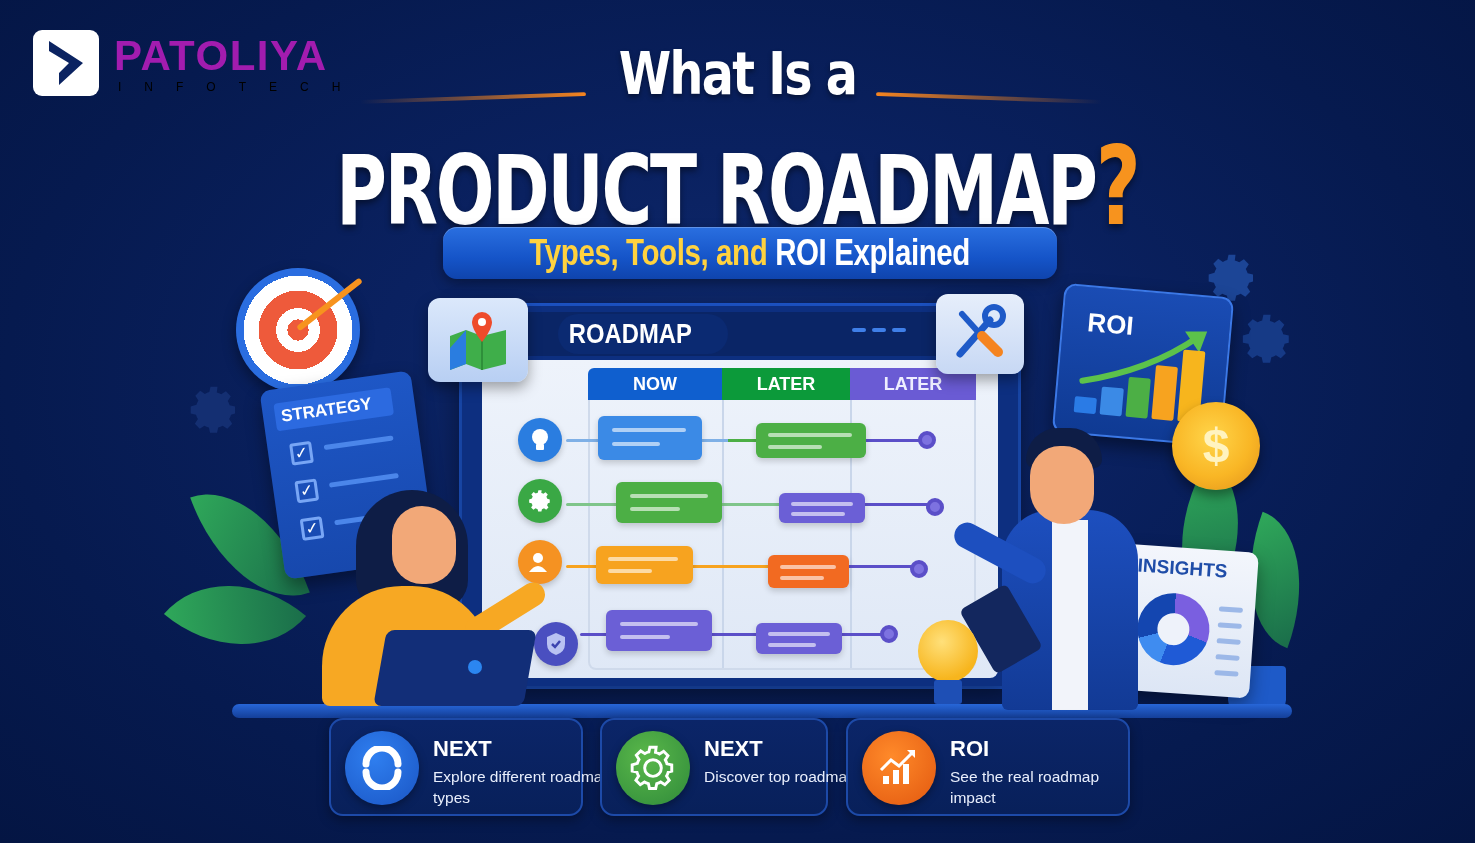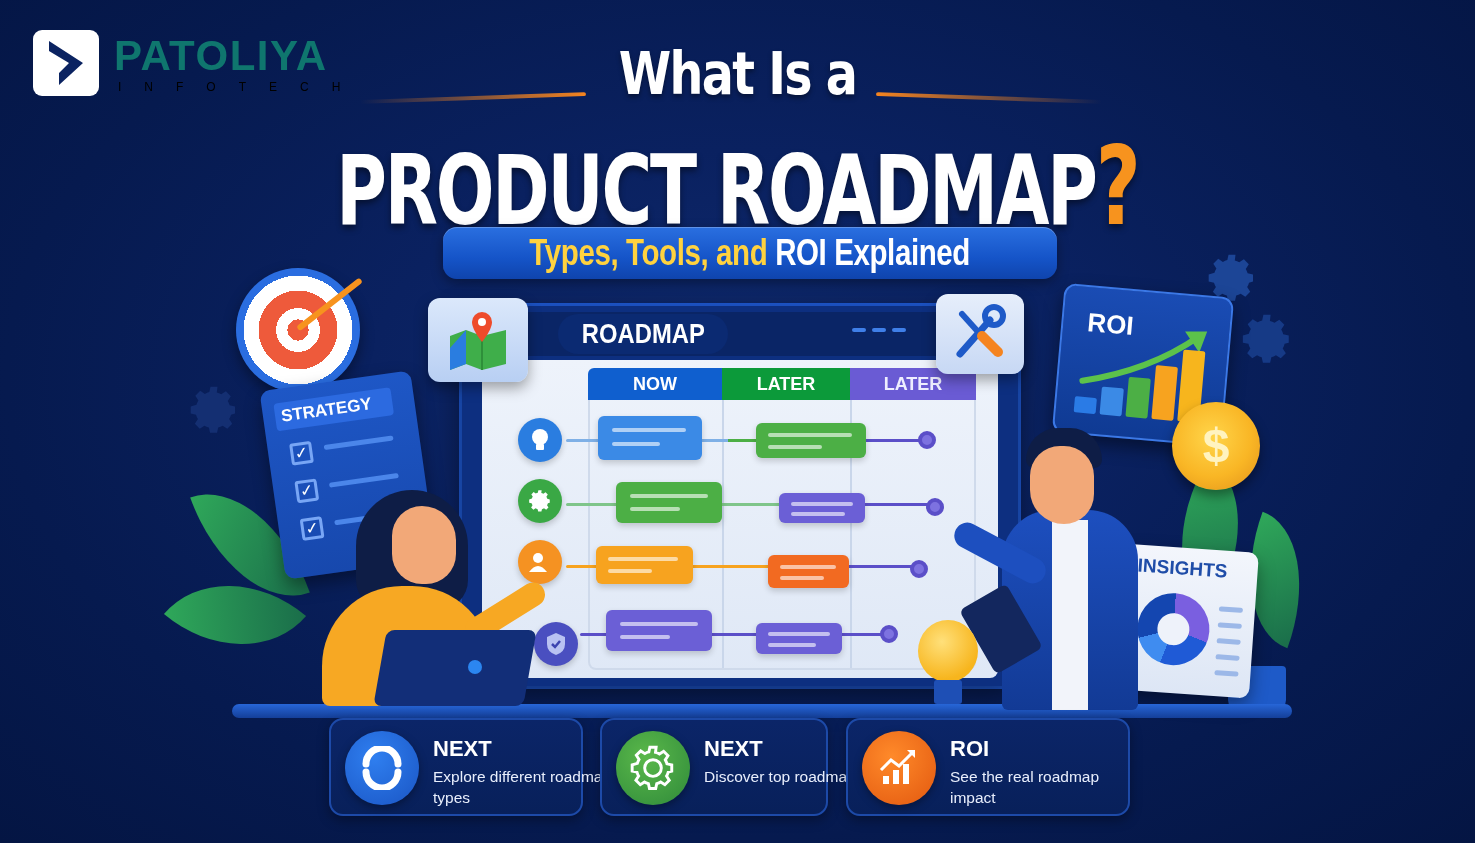--- a/index.html
+++ b/index.html
@@ -8,39 +8,39 @@
     position: relative;
     background: radial-gradient(ellipse at 50% 45%, #0f2a6e 0%, #0a2160 35%, #061a4f 70%, #041543 100%);
     font-family: "Liberation Sans", "DejaVu Sans", sans-serif;
     color: #fff;
   }
   .abs { position: absolute; }
 
   
   .logo-box { left: 33px; top: 30px; width: 66px; height: 66px; background: #fff; border-radius: 9px; }
   .logo-box svg { position: absolute; left: 12px; top: 9px; }
-  .logo-name { left: 114px; top: 32px; font-size: 42px; font-weight: 700; letter-spacing: 1.5px; color: #0f766e; }
+  .logo-name { left: 114px; top: 32px; font-size: 42px; font-weight: 700; letter-spacing: 1.5px; color: #a21caf; }
   .logo-sub { left: 118px; top: 80px; font-size: 12px; letter-spacing: 23px; color: #000000; }
 
   
   .title-1 { left: 0; width: 1475px; top: 40px; text-align: center; font-family: "DejaVu Sans", sans-serif; font-weight: 700; font-size: 58px; letter-spacing: -2px; transform: scaleX(0.82); text-shadow: 0 3px 6px rgba(0,0,0,0.4); }
   .title-line-l { left: 360px; top: 96px; width: 226px; height: 4px; background: linear-gradient(90deg, rgba(245,132,31,0), #f5841f); border-radius: 2px; transform: rotate(-2deg); }
   .title-line-r { left: 876px; top: 96px; width: 226px; height: 4px; background: linear-gradient(90deg, #f5841f, rgba(245,132,31,0)); border-radius: 2px; transform: rotate(2deg); }
   .title-2 { left: 0; width: 1475px; top: 124px; text-align: center; font-family: "DejaVu Sans", sans-serif; font-weight: 700; font-size: 96px; letter-spacing: -3px; transform: scaleX(0.72); text-shadow: 0 4px 8px rgba(0,0,0,0.45); }
   .title-2 .q { color: #f7931e; font-size: 108px; }
 
   .subtitle-pill { left: 443px; top: 227px; width: 614px; height: 52px; border-radius: 14px; background: linear-gradient(180deg, #2a6fe0 0%, #1554c8 60%, #0f44ad 100%); box-shadow: 0 4px 12px rgba(0,0,0,0.35), inset 0 1px 0 rgba(255,255,255,0.25); text-align: center; line-height: 52px; }
   .subtitle-pill span.inner { display: inline-block; font-weight: 700; font-size: 36px; transform: scaleX(0.82); letter-spacing: -0.5px; }
   .subtitle-pill .y { color: #ffd23f; }
   .subtitle-pill .w { color: #fff; }
 
   
   .board { left: 462px; top: 306px; width: 556px; height: 380px; background: #0d2f80; border-radius: 14px; box-shadow: 0 10px 30px rgba(0,0,0,0.5), 0 0 0 3px #1f5ad6; }
   .board-header { left: 480px; top: 312px; width: 520px; height: 44px; background: #0a2566; border-radius: 10px; }
-  .board-title { left: 558px; top: 314px; width: 170px; height: 40px; background: #0b2a72; border-radius: 20px; text-align: center; line-height: 40px; font-weight: 700; font-size: 28px; }
+  .board-title { left: 558px; top: 314px; width: 170px; height: 40px; background: #0b2a72; border-radius: 20px; text-align: left; line-height: 40px; font-weight: 700; font-size: 28px; }
   .board-title span { display: inline-block; transform: scaleX(0.85); }
   .dashes { left: 852px; top: 328px; display: flex; gap: 6px; }
   .dashes i { display: block; width: 14px; height: 4px; border-radius: 2px; background: #3f7fe8; }
   .board-body { left: 482px; top: 360px; width: 516px; height: 318px; background: linear-gradient(180deg, #eef3fb 0%, #dfe8f6 100%); border-radius: 8px; }
   .col-head { top: 368px; height: 32px; line-height: 32px; text-align: center; font-weight: 700; font-size: 18px; color: #fff; }
   .col-now { left: 588px; width: 134px; background: #0f5fcf; border-radius: 6px 0 0 0; }
   .col-next { left: 722px; width: 128px; background: #0c9a3a; }
   .col-later { left: 850px; width: 126px; background: #6a5bd4; border-radius: 0 6px 0 0; color: #eef; }
   .col-line { top: 400px; width: 2px; height: 268px; background: #c9d6ea; }
   .grid-box { left: 588px; top: 400px; width: 388px; height: 270px; border: 2px solid #cfdaeb; border-top: 0; border-radius: 0 0 8px 8px; }

